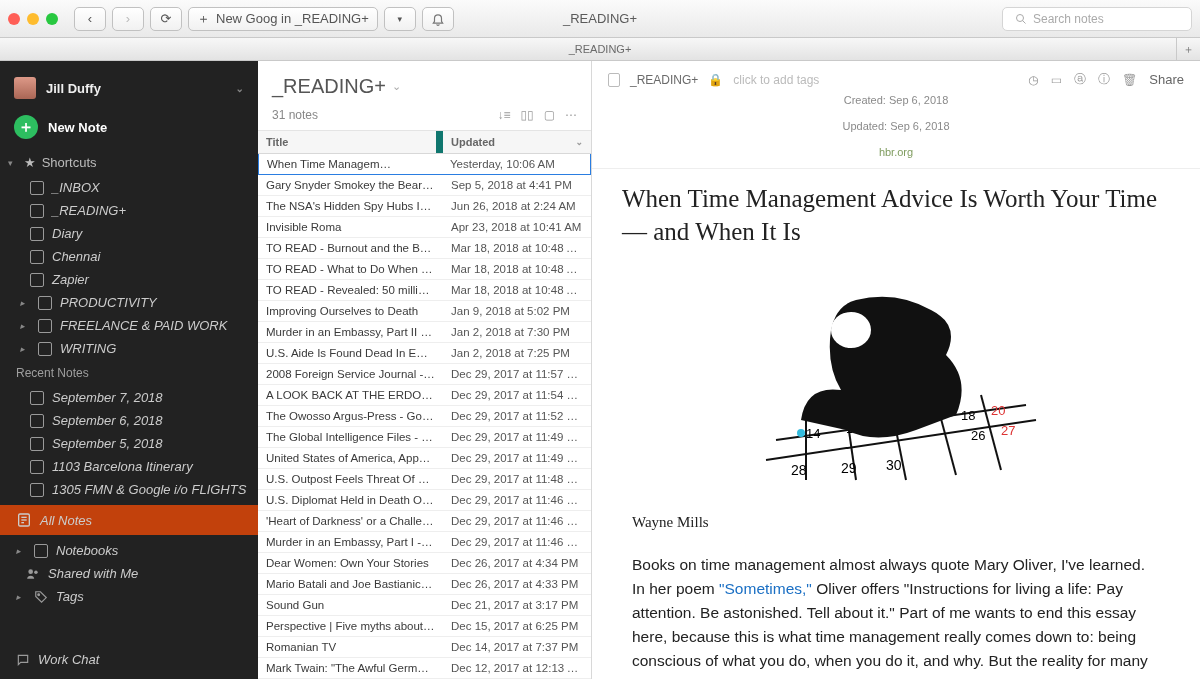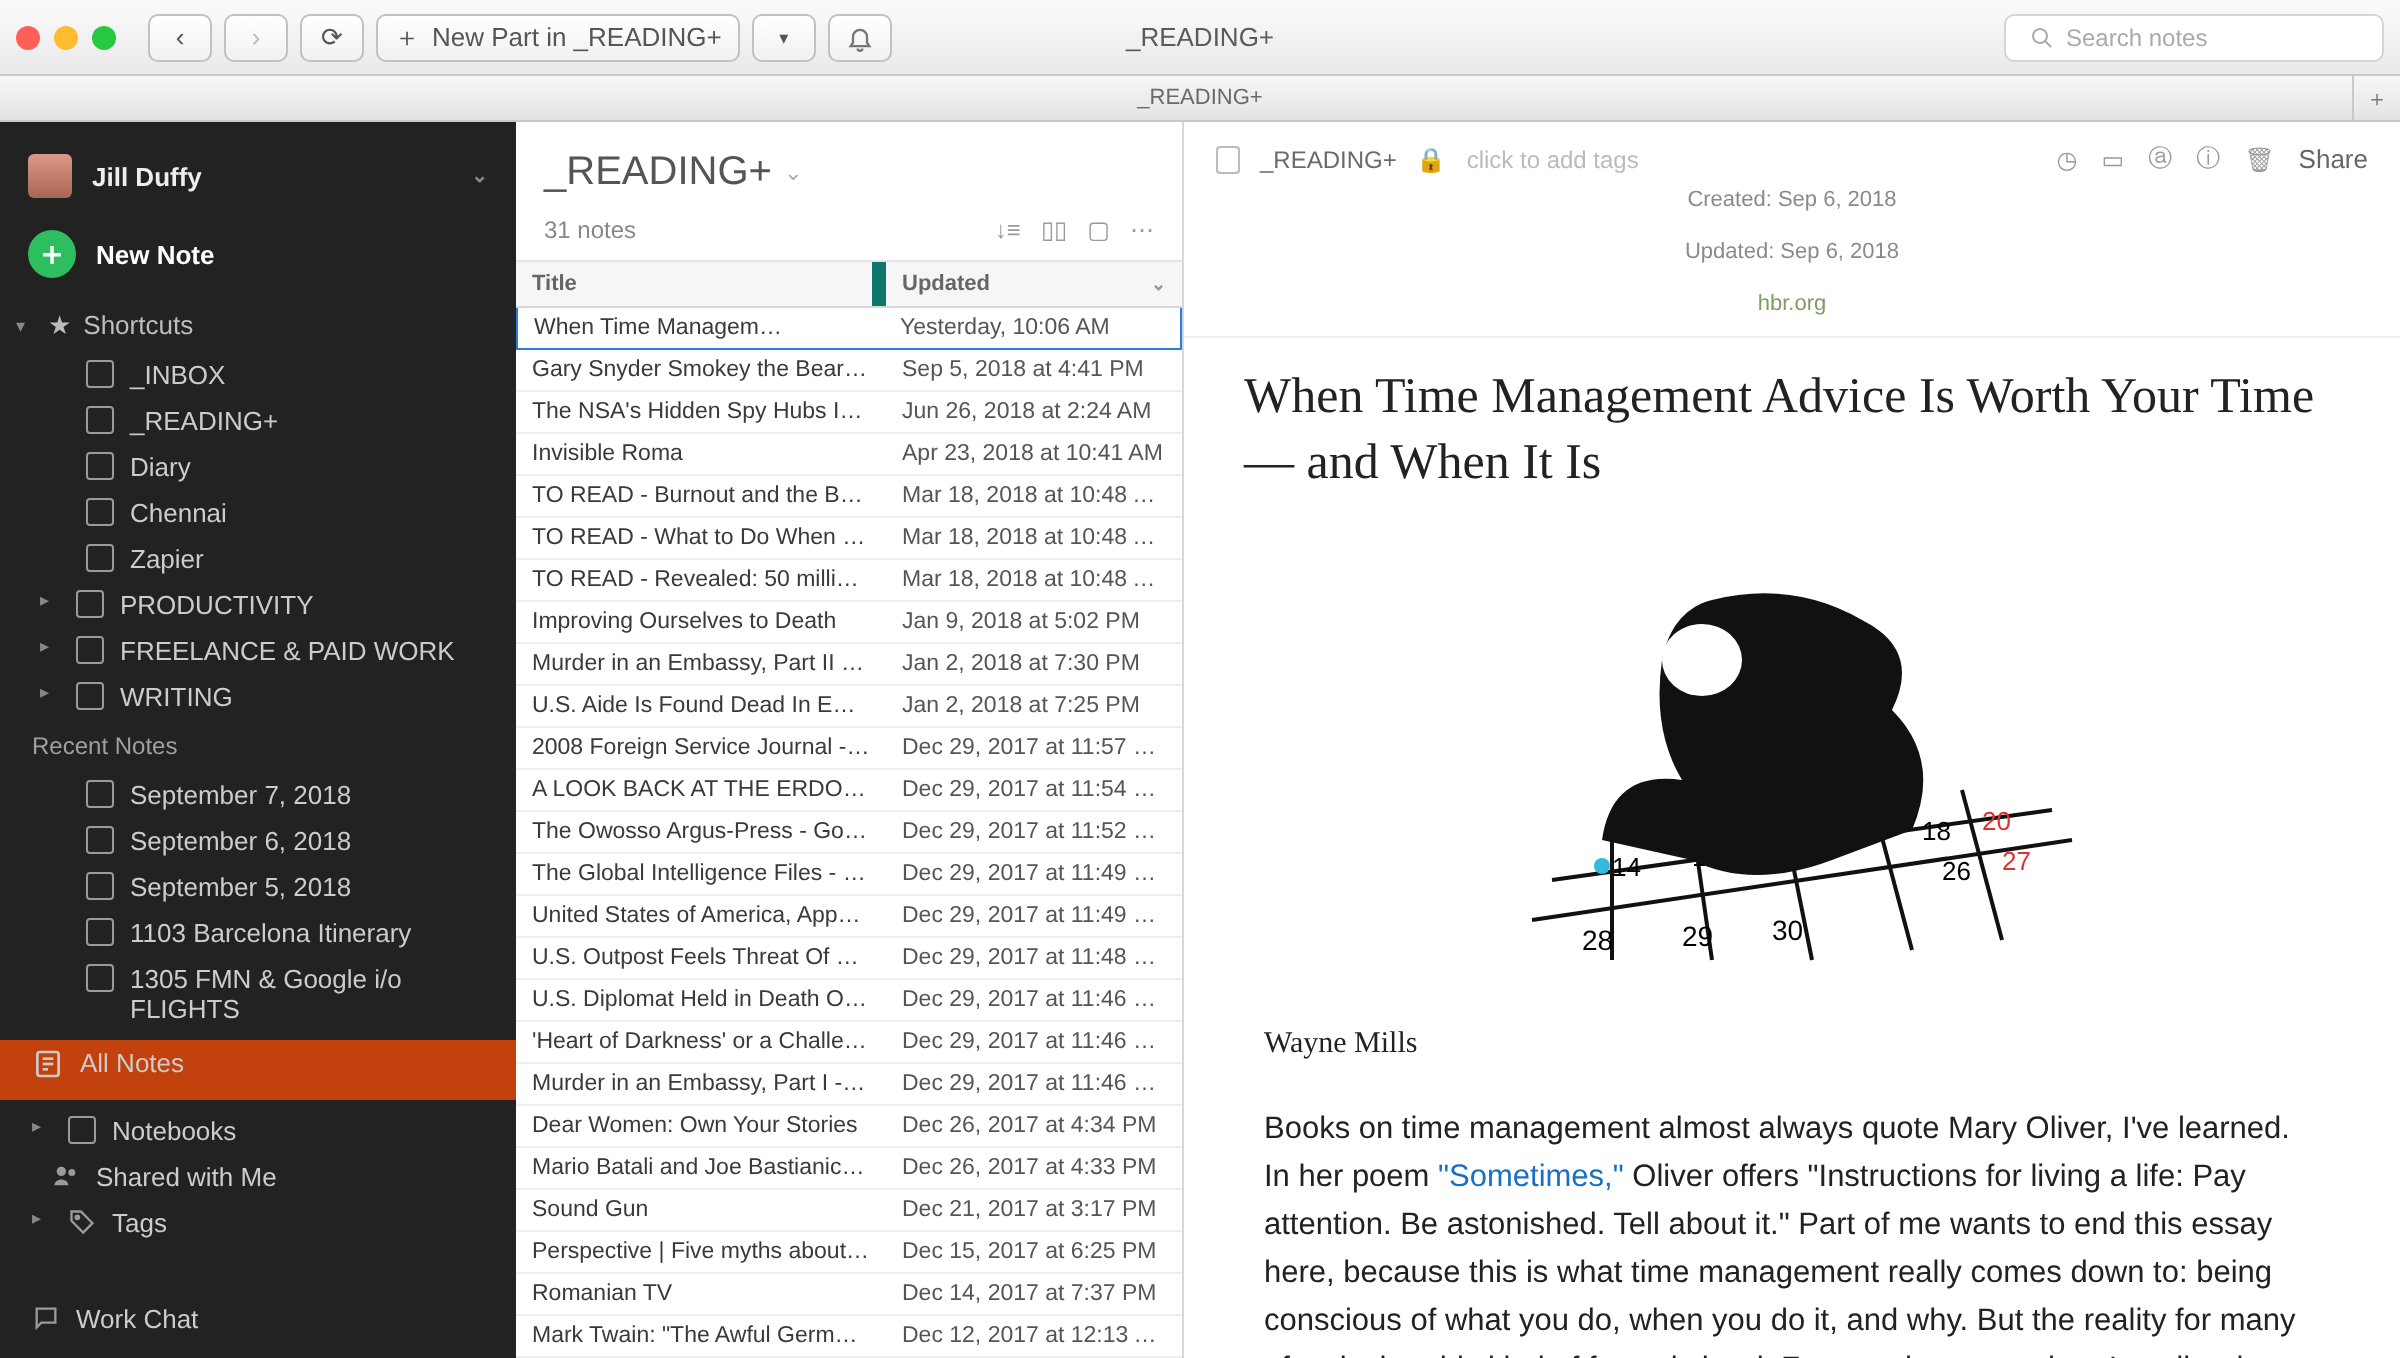--- a/index.html
+++ b/index.html
@@ -18,21 +18,21 @@
   .subtab .plus{position:absolute;right:0;top:0;width:24px;height:23px;border-left:1px solid #c9c9c9;display:flex;align-items:center;justify-content:center;color:#777;cursor:pointer;}
   .main{display:flex;height:618px;}
   
   .sidebar{width:258px;background:#222;color:#d0d0d0;font-size:13px;display:flex;flex-direction:column;padding-top:10px;}
   .user{display:flex;align-items:center;gap:10px;padding:6px 14px;color:#eee;font-weight:bold;}
   .avatar{width:22px;height:22px;border-radius:3px;background:linear-gradient(#d98,#a65);}
   .chev{margin-left:auto;color:#888;font-size:10px;}
   .newnote{display:flex;align-items:center;gap:10px;padding:10px 14px;color:#fff;font-weight:600;}
   .green-plus{width:24px;height:24px;border-radius:50%;background:#2dbe60;color:#fff;display:flex;align-items:center;justify-content:center;font-size:16px;font-weight:bold;}
   .sb-head{display:flex;align-items:center;gap:6px;padding:6px 8px;color:#bcbcbc;font-size:13px;}
-  .sb-item{display:flex;gap:8px;padding:4px 8px 4px 43px;color:#ccc;cursor:pointer;}
+  .sb-item{display:flex;align-items:center;gap:8px;padding:4px 8px 4px 30px;color:#ccc;cursor:pointer;font-style:italic;}
   .sb-item.allnotes{background:#c2410c;padding-left:16px;margin:4px 0;height:30px;}
   .sb-icon{width:14px;height:14px;border:1.5px solid #9a9a9a;border-radius:2px;display:inline-block;flex-shrink:0;}
   .sb-icon.note{border:none;position:relative;}
   .sb-icon.note::before{content:"";position:absolute;inset:0;border:1.5px solid #9a9a9a;border-radius:2px;}
   .sb-sec{padding:6px 16px;color:#9f9f9f;font-size:12px;}
   .tri{font-size:9px;color:#888;width:10px;display:inline-block;}
   
   .notelist{width:334px;border-right:1px solid #d8d8d8;display:flex;flex-direction:column;}
   .nl-top{padding:14px 14px 8px;border-bottom:1px solid #e4e4e4;}
   .nl-title{font-size:20px;color:#555;font-weight:500;display:flex;align-items:center;gap:6px;}
@@ -68,21 +68,21 @@
   <div class="traffic">
     <span class="tl-red"></span>
     <span class="tl-yellow"></span>
     <span class="tl-green"></span>
   </div>
   <div class="tb-btn icon">‹</div>
   <div class="tb-btn icon" style="color:#bbb">›</div>
   <div class="tb-btn icon">⟳</div>
   <div class="tb-btn tb-plus">
     <span>＋</span>
-    <span>New Part in _READING+</span>
+    <span>New Goog in _READING+</span>
   </div>
   <div class="tb-btn icon" style="font-size:9px;">▾</div>
   <div class="tb-btn icon">
     <svg width="14" height="14" viewBox="0 0 24 24" fill="none" stroke="#777" stroke-width="2">
         <path d="M18 16v-5a6 6 0 10-12 0v5l-2 3h16l-2-3zM10 21a2 2 0 004 0"></path>
       </svg>
   </div>
   <div class="toolbar-title">_READING+</div>
   <div class="search">
     <svg width="12" height="12" viewBox="0 0 24 24" fill="none" stroke="#aaa" stroke-width="2">

